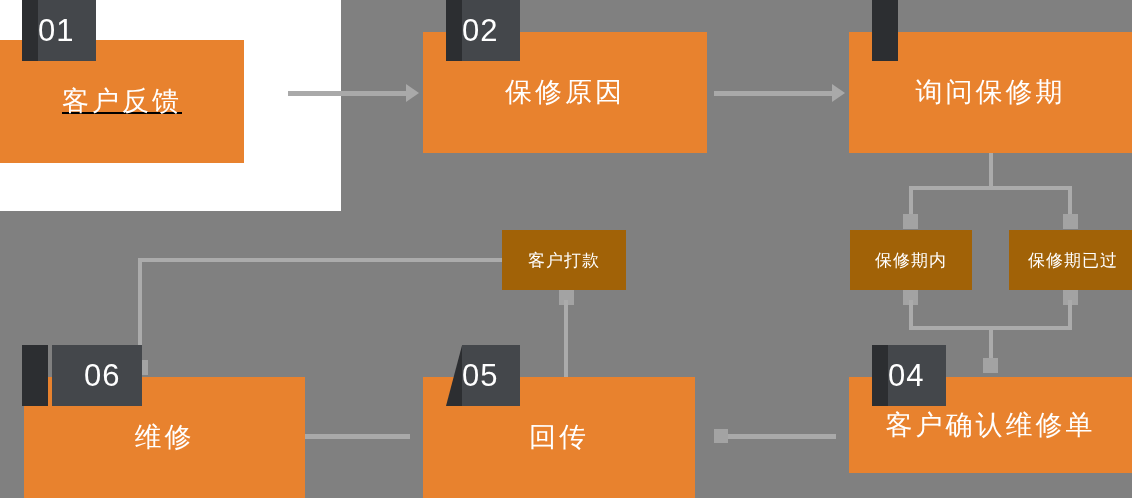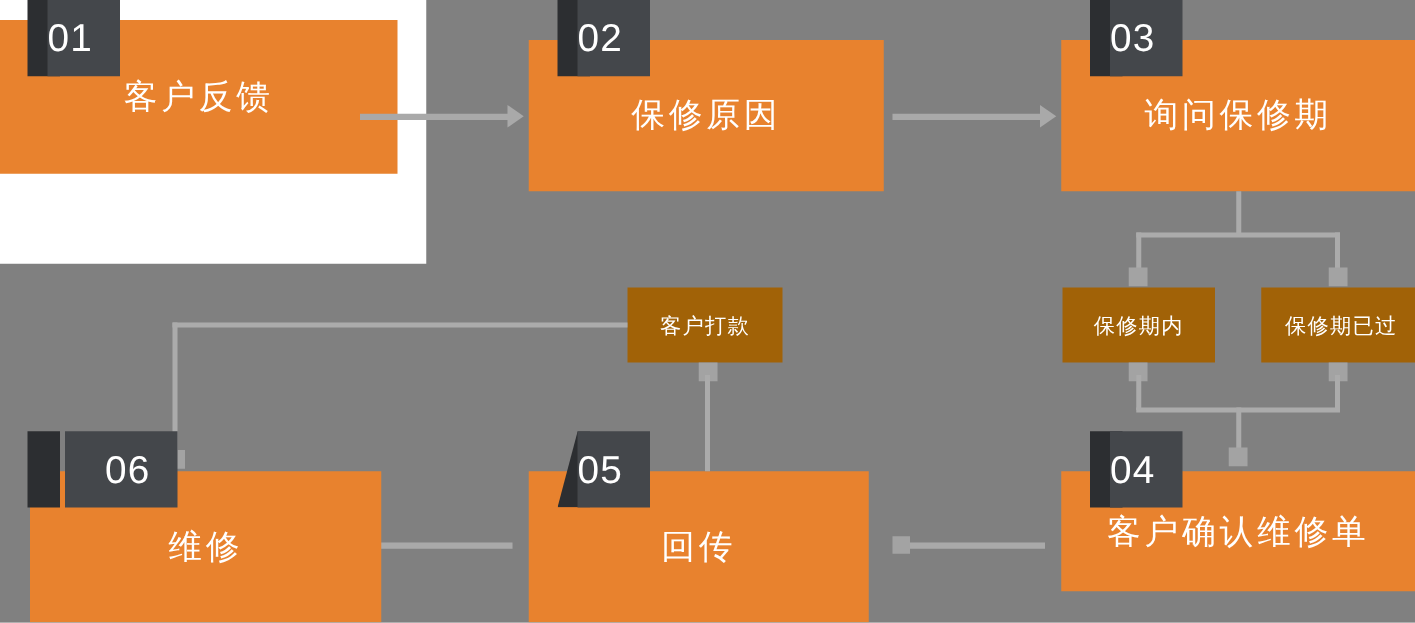--- a/index.html
+++ b/index.html
@@ -81,21 +81,21 @@
     border-right:13px solid #A9A9A9;
   }
 </style>
 </head>
 <body>
 
 <div id="stage">
 
   <div class="white-panel" style="left:0px;top:0px;width:341px;height:211px;"></div>
 
-  <div class="step-card" style="left:0px;top:16px;width:318px;height:123px;">
+  <div class="step-card" style="left:0px;top:40px;width:244px;height:123px;text-decoration:underline;">
     <span class="card-label">客户反馈</span>
   </div>
   <div class="badge-shadow" style="left:22px;top:0px;"></div>
   <div class="badge" style="left:38px;top:0px;">
     <span class="badge-num">01</span>
   </div>
 
   <div class="line-h" style="left:288px;top:91px;width:120px;"></div>
   <div class="arrow-right" style="left:406px;top:84px;"></div>
 
@@ -107,23 +107,20 @@
     <span class="badge-num">02</span>
   </div>
 
   <div class="line-h" style="left:714px;top:91px;width:120px;"></div>
   <div class="arrow-right" style="left:832px;top:84px;"></div>
 
   <div class="step-card" style="left:849px;top:32px;width:283px;height:121px;">
     <span class="card-label">询问保修期</span>
   </div>
   <div class="badge-shadow" style="left:872px;top:0px;"></div>
-  <div class="badge" style="left:888px;top:0px;">
-    <span class="badge-num">03</span>
-  </div>
 
   <div class="line-v thin" style="left:989px;top:153px;height:36px;"></div>
   <div class="line-h thin" style="left:909px;top:186px;width:163px;"></div>
   <div class="line-v thin" style="left:909px;top:186px;height:30px;"></div>
   <div class="line-v thin" style="left:1068px;top:186px;height:30px;"></div>
   <div class="nub" style="left:903px;top:214px;"></div>
   <div class="nub" style="left:1063px;top:214px;"></div>
 
   <div class="sub-box" style="left:850px;top:230px;width:122px;height:60px;">
     <span class="sub-label">保修期内</span>

